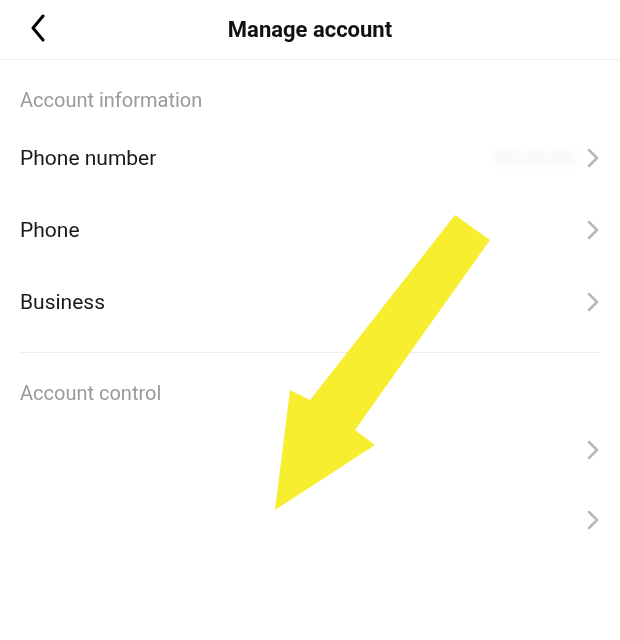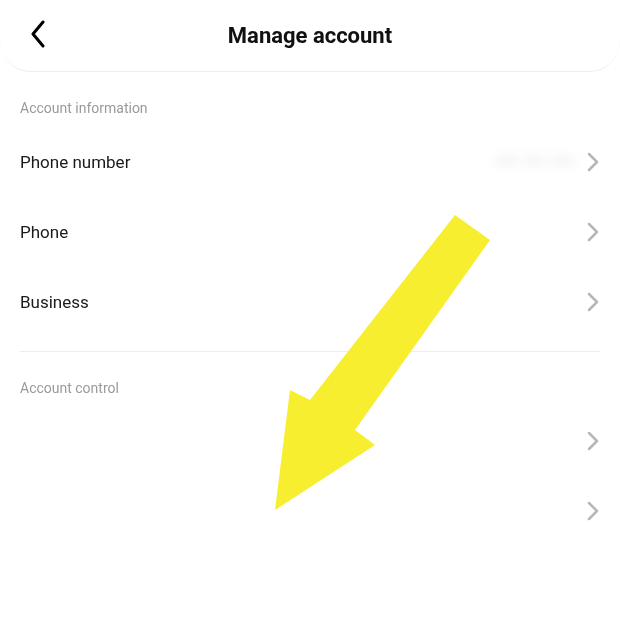--- a/index.html
+++ b/index.html
@@ -10,27 +10,26 @@
     body {
       width: 620px;
       height: 640px;
       font-family: -apple-system, BlinkMacSystemFont, "Segoe UI", Roboto, Helvetica, Arial, sans-serif;
       background: #ffffff;
       color: #000;
       position: relative;
       overflow: hidden;
     }
     .header {
-      height: 72px;
+      height: 60px;
       display: flex;
       align-items: center;
       justify-content: center;
       position: relative;
       border-bottom: 1px solid #eeeeee;
-      border-radius: 31px;
     }
     .back {
       position: absolute;
       left: 18px;
       top: 50%;
       transform: translateY(-50%);
       width: 40px;
       height: 40px;
       display: flex;
       align-items: center;
@@ -41,33 +40,33 @@
       width: 18px;
       height: 28px;
     }
     .title {
       font-size: 22px;
       font-weight: 700;
       color: #111;
     }
     .section-header {
       padding: 28px 20px 10px 20px;
-      font-size: 14px;
+      font-size: 20px;
       color: #9a9a9a;
       font-weight: 400;
     }
     .row {
       padding: 24px 20px;
       display: flex;
       align-items: center;
       cursor: pointer;
     }
     .row-label {
       flex: 0 0 auto;
-      font-size: 17px;
+      font-size: 21px;
       color: #1a1a1a;
       font-weight: 400;
     }
     .row-spacer {
       flex: 1 1 auto;
     }
     .row-value {
       font-size: 19px;
       color: #c0c0c0;
       filter: blur(6px);

